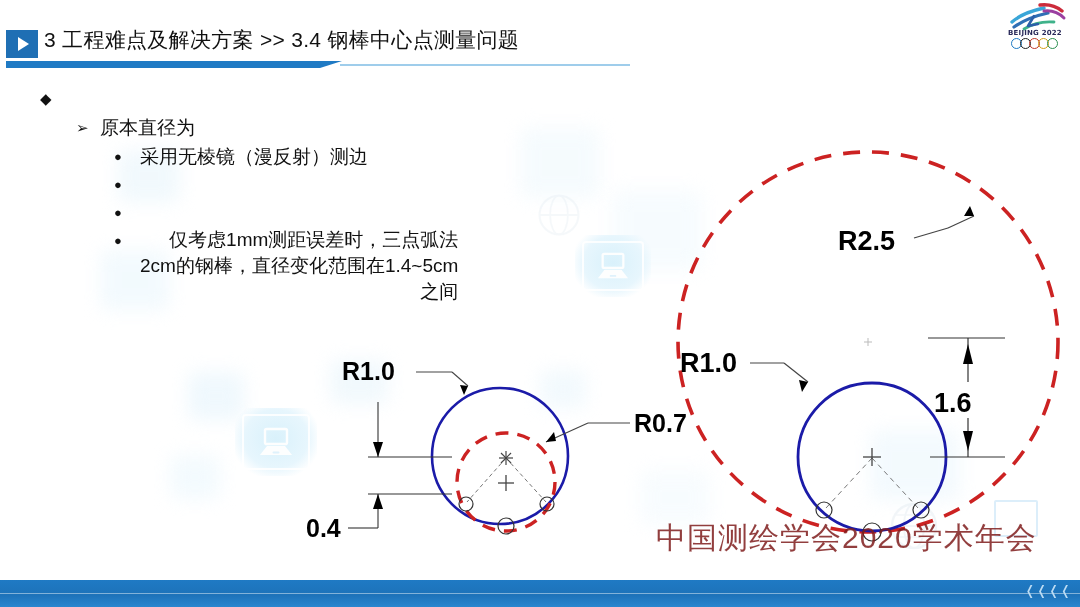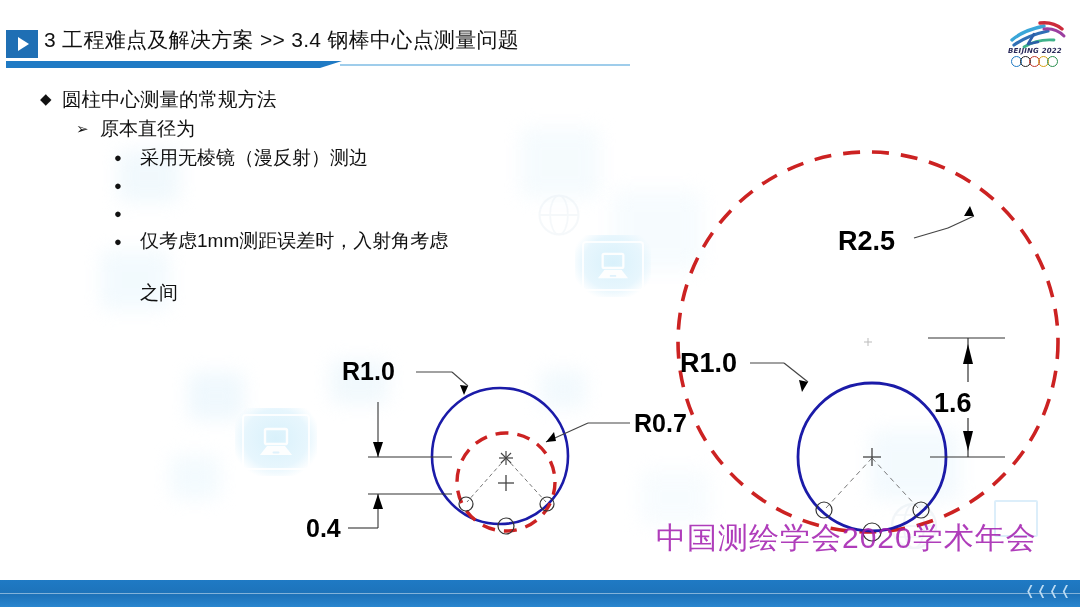--- a/index.html
+++ b/index.html
@@ -30,47 +30,47 @@
   #play-box .tri{width:0;height:0;border-left:11px solid #fff;
     border-top:7px solid transparent;border-bottom:7px solid transparent;margin-left:3px;}
   #header-title{position:absolute;left:44px;top:-2px;font-size:21px;color:#111;
     letter-spacing:.3px;white-space:nowrap;}
   #header-bar-thick{position:absolute;left:6px;top:33px;width:314px;height:7px;background:#1f7ac4;}
   #header-bar-taper{position:absolute;left:320px;top:33px;width:0;height:0;
     border-top:7px solid #1f7ac4;border-right:22px solid transparent;}
   #header-bar-thin{position:absolute;left:340px;top:36px;width:290px;height:2px;background:#9fcdeb;}
 
   
-  #olympic{position:absolute;right:6px;top:20px;width:78px;height:50px;font-style:italic;}
+  #olympic{position:absolute;right:6px;top:2px;width:78px;height:50px;}
   #olympic .oly-text{position:absolute;left:0;right:0;top:27px;text-align:center;
     font-size:7px;font-weight:bold;color:#2a2a5a;letter-spacing:.2px;
     font-family:"DejaVu Sans",sans-serif;}
   #olympic .rings{position:absolute;left:0;right:0;top:36px;display:flex;
     justify-content:center;align-items:center;}
   #olympic .rings span{width:9px;height:9px;border-radius:50%;border:1.4px solid #333;
     margin-left:-2px;}
 
   
   #bullets{position:absolute;left:40px;top:86px;width:620px;color:#111;}
   .lv1{font-size:19.5px;display:flex;align-items:flex-start;margin-bottom:3px;}
   .lv1 .mk{width:22px;flex:none;font-size:15px;line-height:26px;}
   .lv2{font-size:19px;display:flex;align-items:flex-start;margin-left:36px;margin-bottom:2px;}
   .lv2 .mk{width:24px;flex:none;font-size:15px;line-height:26px;}
   .lv3{font-size:19px;display:flex;align-items:flex-start;margin-left:74px;margin-bottom:1px;}
   .lv3 .mk{width:26px;flex:none;font-size:13px;line-height:27px;}
-  .lv3 .tx{line-height:27px;}
+  .lv3 .tx{line-height:27px;text-align:right;}
   .lv3.multi .tx{line-height:26px;}
 
   
   #draw-left{position:absolute;left:300px;top:330px;}
   #draw-right{position:absolute;left:640px;top:120px;}
   .dimtxt{font-family:"Liberation Sans",sans-serif;font-weight:bold;fill:#000;}
 
   
-  #watermark{position:absolute;left:656px;top:518px;font-size:30px;color:#a21caf;
+  #watermark{position:absolute;left:656px;top:518px;font-size:30px;color:#7f1d1d;
     letter-spacing:1px;white-space:nowrap;opacity:.85;}
 
   
   #footer{position:absolute;left:0;bottom:0;width:100%;height:27px;
     background:linear-gradient(180deg,#1f7ac4 0%,#1d72b9 55%,#2a86cf 100%);}
   #footer .hairline{position:absolute;left:0;right:0;top:13px;height:1px;
     background:rgba(255,255,255,.45);}
   #footer .chevs{position:absolute;right:8px;top:3px;color:#bcdcf4;font-size:13px;
     letter-spacing:1px;font-weight:bold;}
 </style>
@@ -151,21 +151,20 @@
       <span style="border-color:#c0392b;"></span>
       <span style="border-color:#d4a017;"></span>
       <span style="border-color:#2a8f4f;"></span>
     </div>
   </div>
 
   <div id="bullets">
 
     <div class="lv1">
       <span class="mk">◆</span>
-      <span class="tx">圆柱中心测量的常规方法</span>
     </div>
 
     <div class="lv2">
       <span class="mk">➢</span>
       <span class="tx">原本直径为</span>
     </div>
 
     <div class="lv3">
       <span class="mk">●</span>
       <span class="tx">采用无棱镜（漫反射）测边</span>
@@ -175,22 +174,22 @@
       <span class="mk">●</span>
     </div>
 
     <div class="lv3">
       <span class="mk">●</span>
     </div>
 
     <div class="lv3 multi">
       <span class="mk">●</span>
       <span class="tx">
-        <span>仅考虑1mm测距误差时，入射角考虑</span><br>
-        <br>
+        <span>仅考虑1mm测距误差时，三点弧法</span><br>
+        <span>2cm的钢棒，直径变化范围在1.4~5cm</span><br>
         <span>之间</span>
       </span>
     </div>
   </div>
 
   <svg id="draw-left" width="400" height="240" viewBox="0 0 400 240">
 
     <circle cx="200" cy="126" r="68" fill="none" stroke="#1b1ba8" stroke-width="2.6"></circle>
 
     <circle cx="206" cy="152" r="49" fill="none" stroke="#cc2222" stroke-width="3.4" stroke-dasharray="13 9" stroke-linecap="butt"></circle>

